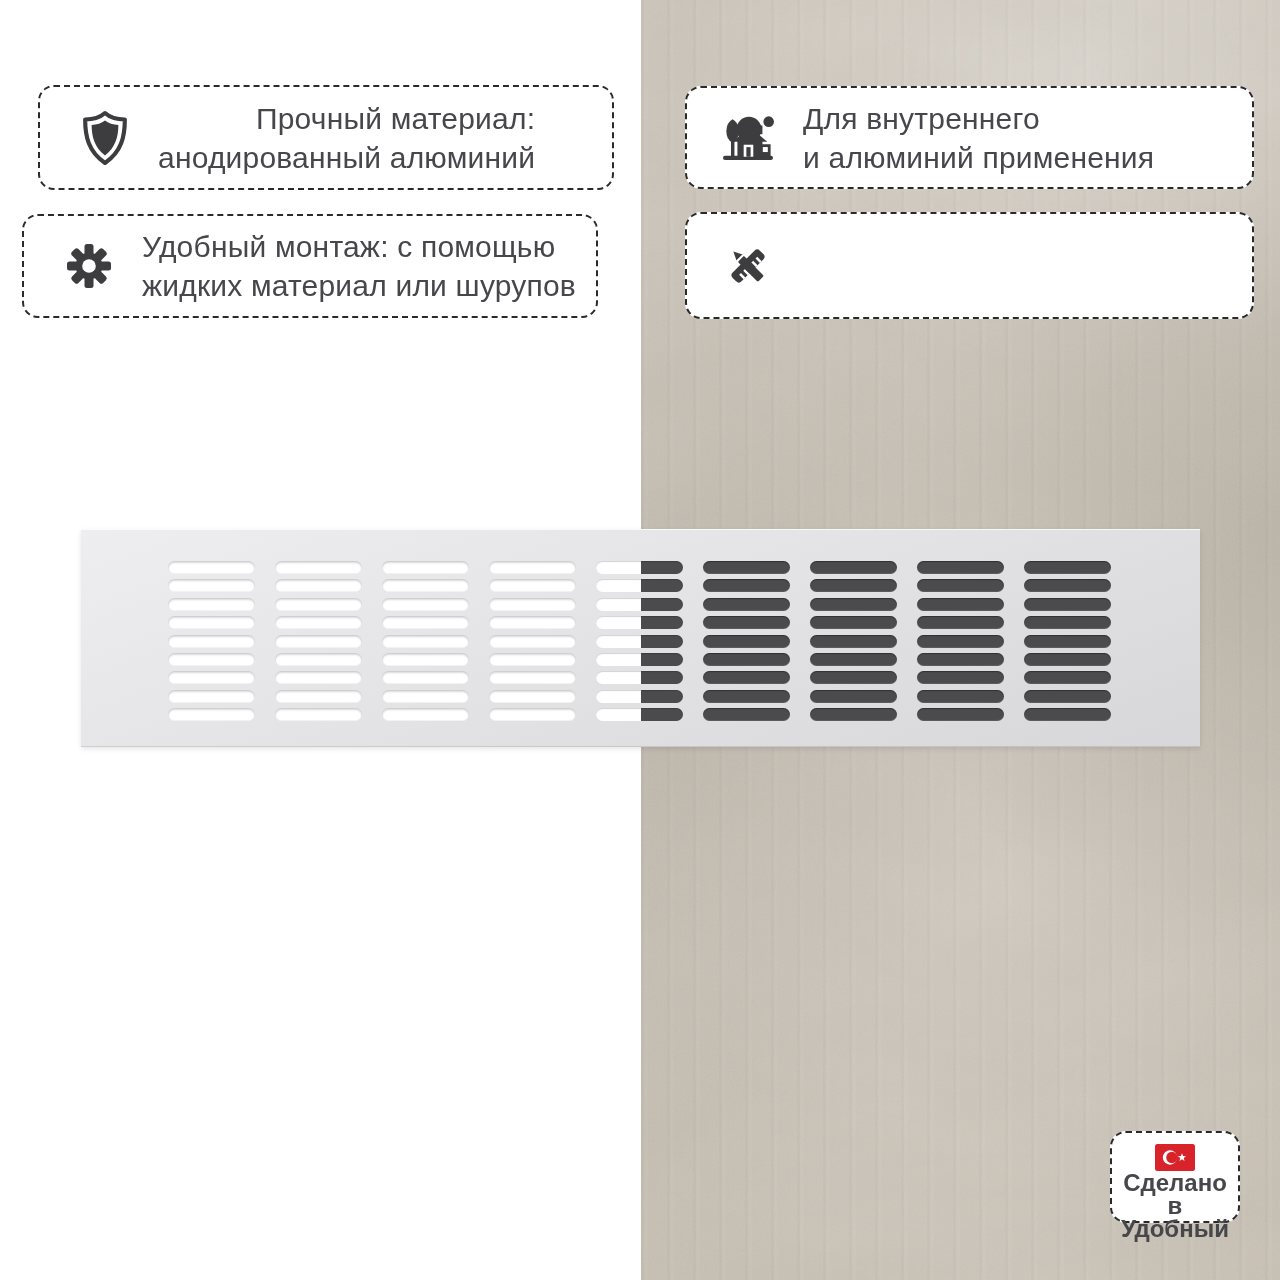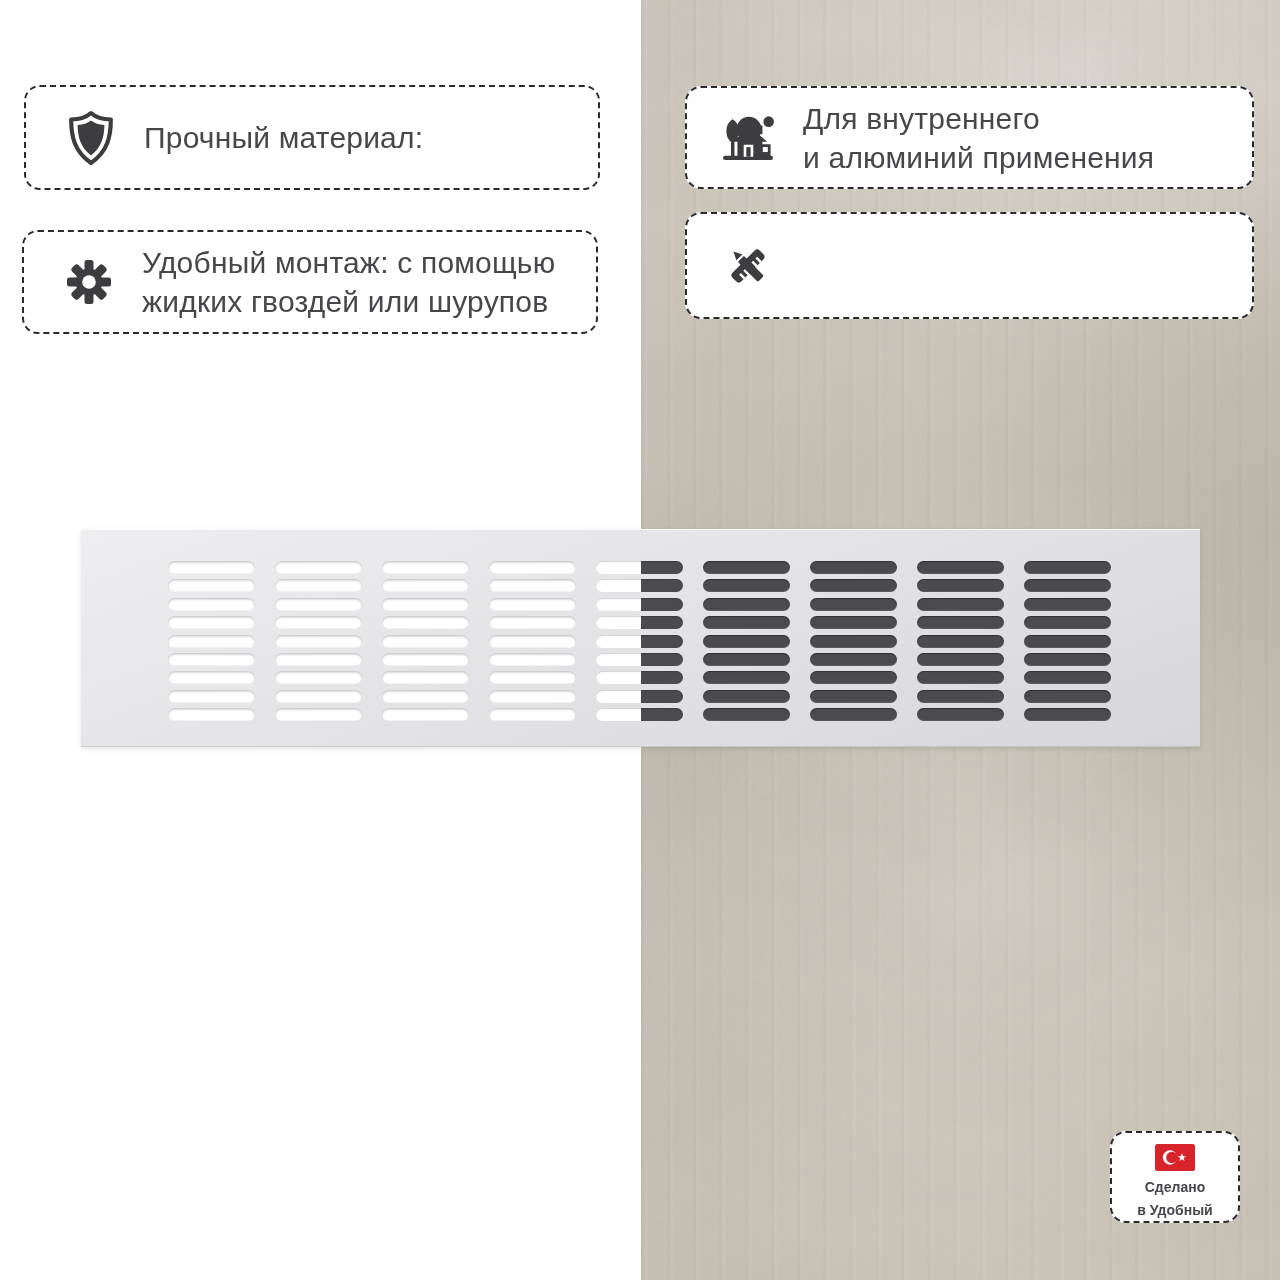--- a/index.html
+++ b/index.html
@@ -22,22 +22,22 @@
       linear-gradient(180deg, var(--concrete-base,#ccc5bb) 0%, #c8c1b6 55%, #c6beb2 100%);
   }
   .concrete svg.texture{position:absolute; inset:0; width:100%; height:100%; display:block;}
 
   
   .badge{
     position:absolute; box-sizing:border-box; background:#ffffff;
     border:2px dashed var(--badge-border,#2a2a2c); border-radius:16px;
     display:flex; align-items:center; gap:22px; padding-left:34px;
   }
-  .badge.b1{left:24px;  top:85px;  width:576px; height:105px;text-align:right;}
-  .badge.b2{left:22px;  top:230px; width:576px; height:104px;}
+  .badge.b1{left:38px;  top:85px;  width:576px; height:105px;text-align:right;}
+  .badge.b2{left:22px;  top:214px; width:576px; height:104px;}
   .badge.b3{left:685px; top:86px;  width:569px; height:103px; gap:24px; padding-left:30px;}
   .badge.b4{left:685px; top:212px; width:569px; height:107px; gap:24px; padding-left:30px;}
   .badge-icon{flex:0 0 auto; width:62px; display:flex; align-items:center; justify-content:center;}
   .badge-text{color:var(--text,#46464b); font-size:30px; line-height:39px; letter-spacing:.2px;}
   .badge-text .line{white-space:nowrap;}
 
   
   .plate{
     position:absolute; left:81px; top:529px; width:1119px; height:218px;
     background:linear-gradient(160deg,#eeeef0 0%, #e4e4e6 45%, var(--plate-bottom,#d7d7d9) 100%);
@@ -57,22 +57,22 @@
     box-shadow: inset 0 1px 1px rgba(0,0,0,.18);
   }
 
   
   .made-in{
     position:absolute; left:1110px; top:1131px; width:130px; height:92px; box-sizing:border-box;
     background:#fff; border:2px dashed var(--badge-border,#2a2a2c); border-radius:16px;
     display:flex; flex-direction:column; align-items:center; padding-top:11px;
   }
   .made-in .flag{line-height:0;}
-  .made-in .made-text{margin-top:5px; text-align:center; color:var(--text,#46464b);
-    font-size:14px; line-height:23px; font-weight:bold;}
+  .made-in .made-text{text-align:center; color:var(--text,#46464b);
+    font-size:24px; line-height:23px; font-weight:bold;}
 </style>
 </head>
 <body>
 
 <div class="canvas">
 
   <div class="concrete">
     <svg class="texture" preserveAspectRatio="none">
       <filter id="tx-blotch" x="0" y="0" width="100%" height="100%">
         <feTurbulence type="fractalNoise" baseFrequency="0.007 0.012" numOctaves="4" seed="11"></feTurbulence>
@@ -89,20 +89,21 @@
 
   <div class="badge b1">
     <span class="badge-icon">
       <svg viewBox="0 0 52 60" width="48" height="56">
         <path d="M26 3 C31 7.5 39.5 10 47.5 10 C47.5 28 44 45 26 57 C8 45 4.5 28 4.5 10 C12.5 10 21 7.5 26 3 Z" fill="none" stroke="var(--icon,#3d3d40)" stroke-width="4.5" stroke-linejoin="round"></path>
         <path d="M26 11 C29.5 13.8 35 15.6 40.5 16 C40.3 29 37.5 40 26 49 C14.5 40 11.7 29 11.5 16 C17 15.6 22.5 13.8 26 11 Z" fill="var(--icon,#3d3d40)"></path>
       </svg>
     </span>
     <div class="badge-text">
       <div class="line">Прочный материал:</div>
+      <div class="line">анодированный алюминий</div>
     </div>
   </div>
 
   <div class="badge b2">
     <span class="badge-icon">
       <svg viewBox="0 0 48 48" width="48" height="48">
         <g fill="var(--icon,#3d3d40)">
           <circle cx="24" cy="24" r="13.5"></circle>
           <g>
             <rect x="19.5" y="2" width="9" height="11" rx="2.5"></rect>
@@ -113,21 +114,21 @@
             <rect x="19.5" y="2" width="9" height="11" rx="2.5" transform="rotate(225 24 24)"></rect>
             <rect x="19.5" y="2" width="9" height="11" rx="2.5" transform="rotate(270 24 24)"></rect>
             <rect x="19.5" y="2" width="9" height="11" rx="2.5" transform="rotate(315 24 24)"></rect>
           </g>
         </g>
         <circle cx="24" cy="24" r="6.8" fill="#ffffff"></circle>
       </svg>
     </span>
     <div class="badge-text">
       <div class="line">Удобный монтаж: с помощью</div>
-      <div class="line">жидких гвоздей или шурупов</div>
+      <div class="line">жидких материал или шурупов</div>
     </div>
   </div>
 
   <div class="badge b3">
     <span class="badge-icon">
       <svg viewBox="0 0 56 52" width="54" height="50">
         <g fill="var(--icon,#3d3d40)">
           <circle cx="29" cy="17" r="13"></circle>
           <circle cx="49.5" cy="9" r="5.5"></circle>
           <path d="M12 31 Q5.5 28 5.5 19 Q5.5 10 12 6.5 Q18.5 10 18.5 19 Q18.5 28 12 31 Z"></path>

